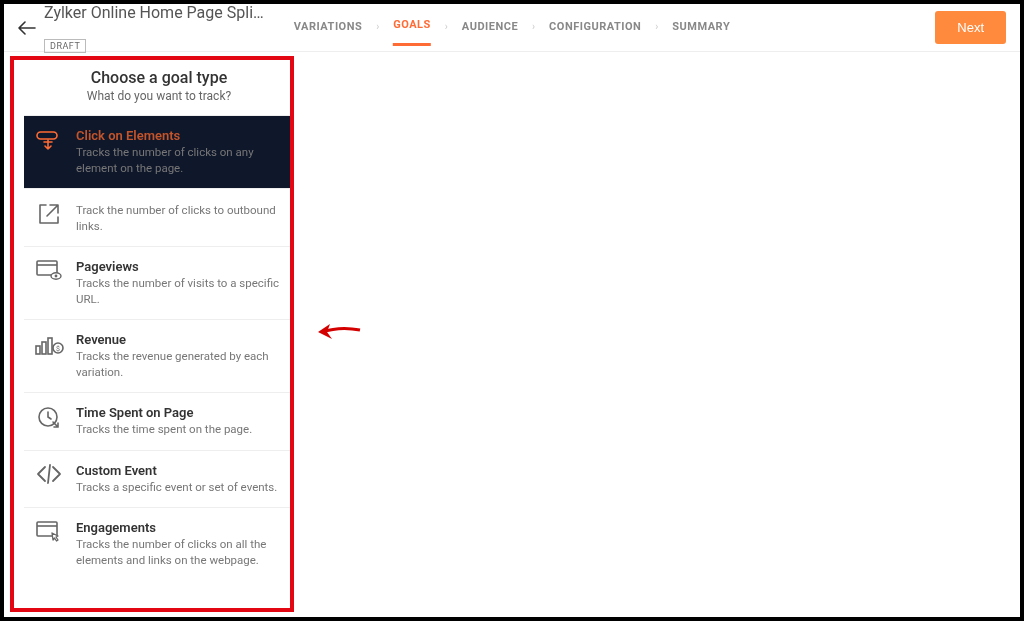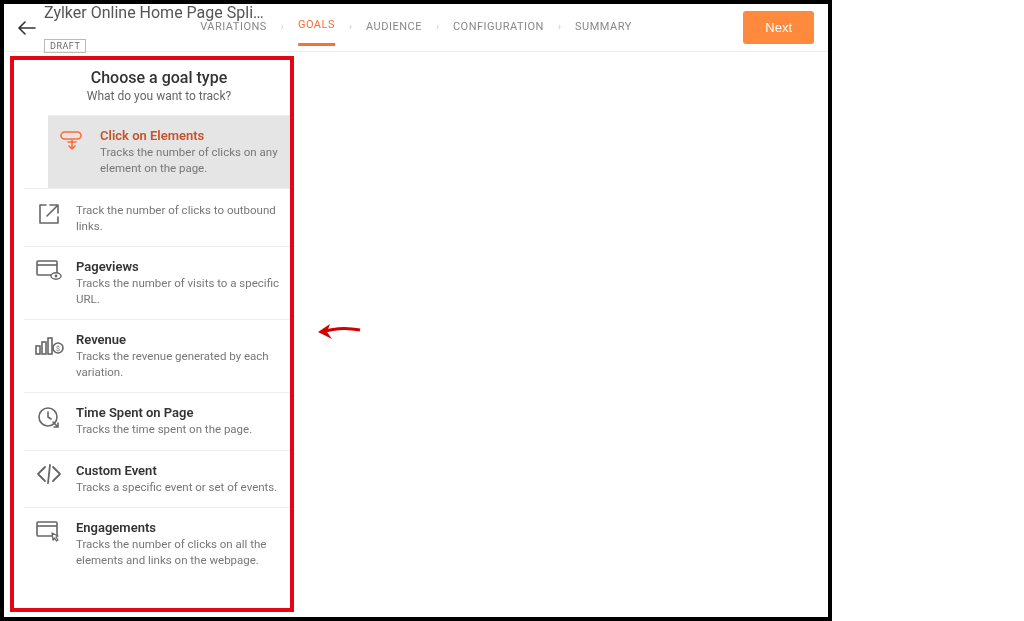--- a/index.html
+++ b/index.html
@@ -1,41 +1,41 @@
 <!DOCTYPE html>
 <html><head>
 <meta charset="utf-8">
 <style>
   * { box-sizing: border-box; margin: 0; padding: 0; }
   html, body { width: 1024px; height: 621px; font-family: -apple-system, BlinkMacSystemFont, "Segoe UI", Roboto, sans-serif; background: #fff; }
-  .frame { width: 832px; height: 621px; border: 4px solid #000; position: relative; background: #fff; overflow: hidden; }
+  .frame { width: 1024px; height: 621px; border: 4px solid #000; position: relative; background: #fff; overflow: hidden; }
 
   
   .topbar { height: 48px; display: flex; align-items: center; padding: 0 14px; border-bottom: 1px solid #eee; }
   .back-arrow { font-size: 18px; color: #333; cursor: pointer; margin-right: 8px; }
   .title-block { display: flex; flex-direction: column; }
   .page-title { font-size: 16px; color: #555; font-weight: 400; max-width: 230px; white-space: nowrap; overflow: hidden; text-overflow: ellipsis; }
   .draft-badge { font-size: 9px; letter-spacing: 0.5px; color: #666; border: 1px solid #bbb; padding: 1px 5px; width: fit-content; margin-top: 17px; }
   .crumbs { display: flex; align-items: center; gap: 14px; margin-left: auto; margin-right: auto; position: absolute; left: 50%; transform: translateX(-50%); top: 14px; }
-  .crumb { font-size: 11px; letter-spacing: 0.5px; color: #888; font-weight: 400; cursor: pointer; padding-bottom: 12px; }
+  .crumb { font-size: 11px; letter-spacing: 0.5px; color: #888; font-weight: 700; cursor: pointer; padding-bottom: 12px; }
   .crumb.active { color: #ff6b35; border-bottom: 3px solid #ff6b35; }
   .chev { color: #ccc; font-size: 10px; padding-bottom: 12px; }
   .next-btn { background: #ff8a3d; color: #fff; font-size: 13px; font-weight: 500; border: none; padding: 9px 22px; border-radius: 3px; cursor: pointer; margin-left: auto; }
 
   
   .highlight-box { position: absolute; left: 6px; top: 52px; width: 284px; height: 556px; border: 4px solid #e30613; pointer-events: none; z-index: 5; }
 
   
   .sidebar { position: absolute; left: 20px; top: 56px; width: 270px; }
   .panel-head { text-align: center; padding: 8px 0 12px; }
   .panel-head h2 { font-size: 16px; color: #333; font-weight: 500; }
   .panel-head p { font-size: 12px; color: #666; margin-top: 2px; }
   .goal-list { }
   .goal-item { display: flex; gap: 12px; padding: 12px 10px; border-top: 1px solid #eee; cursor: pointer; }
-  .goal-item.selected { background: #e5e5e5; margin-left: 24px; }
+  .goal-item.selected { background: #0f172a; }
   .goal-icon { width: 30px; height: 30px; flex-shrink: 0; display: flex; align-items: flex-start; justify-content: center; color: #666; }
   .goal-item.selected .goal-icon { color: #ff6b35; }
   .goal-text h3 { font-size: 13px; color: #333; font-weight: 600; }
   .goal-item.selected .goal-text h3 { color: #c4542a; }
   .goal-text p { font-size: 11.5px; color: #777; line-height: 1.35; margin-top: 2px; }
 
   
   .annot-arrow { position: absolute; left: 312px; top: 316px; z-index: 6; }
 
   svg { display: block; }

